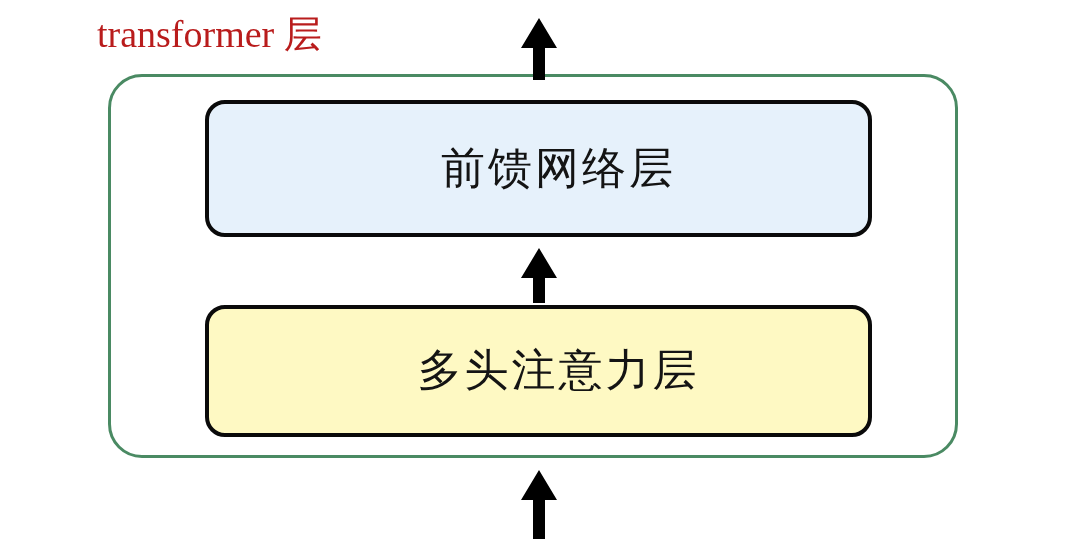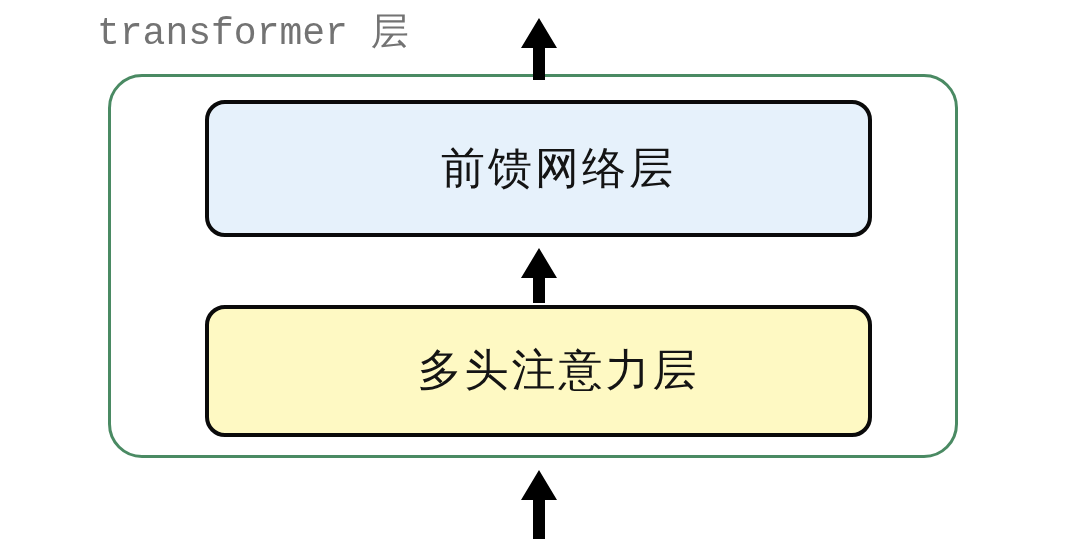--- a/index.html
+++ b/index.html
@@ -22,24 +22,24 @@
     top: 0;
     width: 1080px;
     height: 539px;
   }
 
   
   .diagram-title {
     position: absolute;
     left: 97px;
     top: 11px;
-    font-family: Liberation Mono, monospace;
+    font-family: Liberation Serif, serif;
     font-size: 38px;
     line-height: 46px;
-    color: #737373;
+    color: #b91c1c;
     white-space: nowrap;
     letter-spacing: 0px;
     text-align: right;
   }
 
   
   .outer-container {
     position: absolute;
     left: 108px;
     top: 74px;

